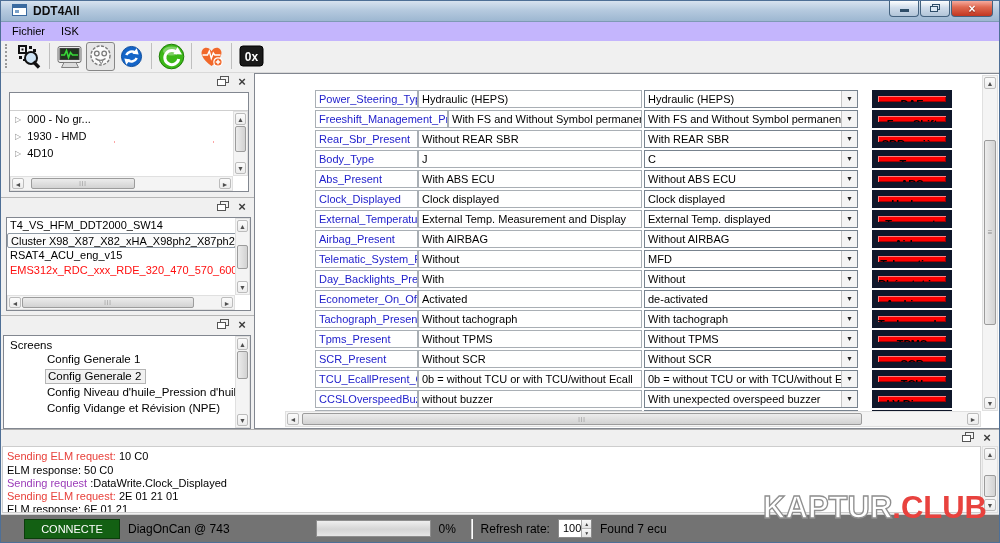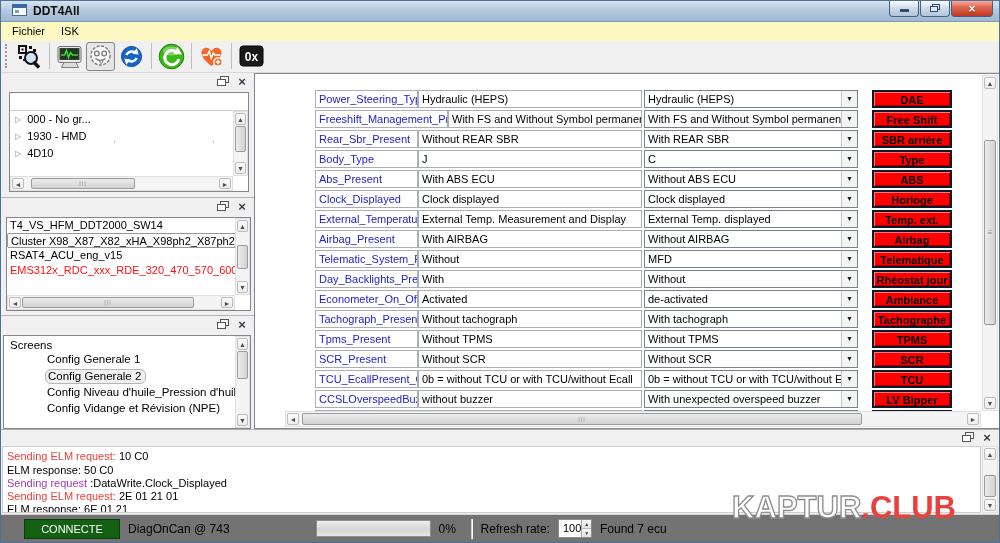--- a/index.html
+++ b/index.html
@@ -14,21 +14,21 @@
               border-bottom:1px solid #7e9ab5; display:flex; align-items:center; padding:0 0 0 11px; }
   .title-text { font-size:12px; font-weight:bold; color:#0d0d0d; margin-left:6px; flex:1; }
   .winbtns { display:flex; gap:1px; align-self:flex-start; margin-right:6px; }
   .winbtn { width:30px; height:16px; border:1px solid #44627f; border-top:none; border-radius:0 0 4px 4px;
             background:linear-gradient(180deg,#fdfeff,#cfdceb 45%,#b2c5d8); display:flex; align-items:center; justify-content:center; }
   .winbtn.close { width:42px; background:linear-gradient(180deg,#f7ab9e,#e06a52 40%,#c13620); }
   .glyph-min { width:9px; height:3px; background:#2e4d68; margin-top:4px; }
   .glyph-x { color:#fff; font-size:12px; font-weight:bold; line-height:12px; text-shadow:0 1px 1px #802010; }
 
   
-  .menubar { height:19px; background:#fef9c3; display:flex; align-items:center; padding-left:3px; }
+  .menubar { height:19px; background:#c4b5fd; display:flex; align-items:center; padding-left:3px; }
   .menu-item { font-size:11px; padding:2px 8px; color:#000; }
   .toolbar { height:32px; background:#f0f0f0; border-bottom:1px solid #d9d9d9; display:flex; align-items:center; padding-left:2px; }
   .tb-handle { width:4px; height:24px; border-left:2px dotted #9a9a9a; margin:0 5px 0 2px; }
   .tb-icon { width:29px; height:29px; display:flex; align-items:center; justify-content:center; margin:0 1px; }
   .tb-icon.pressed { border:1px solid #878787; border-radius:3px; background:#e6e6e6; }
   .tb-sep { width:1px; height:26px; background:#bfbfbf; margin:0 4px; }
 
   
   .content { height:358px; display:flex; }
   .leftcol { width:253px; display:flex; flex-direction:column; background:#f0f0f0; }
@@ -46,37 +46,37 @@
 
   .veh-list { position:absolute; left:5px; top:19px; width:245px; bottom:4px; background:#fff; border:1px solid #828790; }
   .vitem { height:15px; font-size:11px; line-height:15px; padding-left:3px; white-space:nowrap; overflow:hidden; color:#000; }
   .vitem.selected { border:1px solid #8f9aa5; border-radius:2px; background:#fbfbfb; }
   .vitem.alert { color:#ff1010; }
 
   .scr-tree { position:absolute; left:2px; top:19px; right:3px; bottom:0; background:#fff; border:1px solid #828790; overflow:hidden; }
   .scr-root { font-size:11.5px; padding:3px 0 2px 6px; }
   .sitem { font-size:11.5px; height:16.5px; padding-left:41px; white-space:nowrap; }
   .sitem > span { display:inline-block; padding:0 4px 1px 2px; }
-  .sitem.selected > span { background:#f1f1f1; border:1px solid #b5b5b5; border-radius:6px; }
+  .sitem.selected > span { background:#f1f1f1; border:1px solid #b5b5b5; border-radius:0; }
 
   
   .mainpanel { flex:1; position:relative; background:#fff; border:1px solid #828790; border-right:none; }
   .prows { position:absolute; left:0; top:0; right:18px; bottom:17px; overflow:hidden; padding:16px 0 0 60px; }
   .prow { display:flex; height:18px; margin-bottom:2px; }
   .pcell { border:1px solid #a9afb5; background:#fff; font-size:11px; line-height:16px; padding:0 3px;
            white-space:nowrap; overflow:hidden; }
   .plabel { width:103px; color:var(--param-link-blue,#2222cc); }
   .pvalue { width:224px; color:#000; }
   .prow:nth-child(2) .plabel { width:133px; }
   .prow:nth-child(2) .pvalue { width:194px; }
   .pcombo { width:214px; margin-left:2px; border:1px solid #77828e; background:#fff; display:flex; overflow:hidden; }
   .combo-text { flex:1; font-size:11px; line-height:16px; padding:0 3px; white-space:nowrap; overflow:hidden; }
   .combo-arrow { width:16px; border-left:1px solid #c6c6c6; background:#f4f4f4; color:#222; font-size:7px;
                  display:flex; align-items:center; justify-content:center; }
-  .pbtn { width:80px; margin-left:14px; background:var(--param-button-red,#ff0000); border:2px solid #0f172a;
+  .pbtn { width:80px; margin-left:14px; background:var(--param-button-red,#ff0000); border:6px solid #0f172a;
           box-shadow:inset 1px 1px 0 #ff7a7a, inset -1px -1px 0 #a50000;
           color:#000; font-weight:bold; font-size:11px; line-height:16px; text-align:center; white-space:nowrap; overflow:hidden; }
 
   
   .sbar { position:absolute; background:#f4f4f4; border:1px solid #e0e0e0; }
   .sbar .ar { position:absolute; background:linear-gradient(180deg,#fbfbfb,#ececec); border:1px solid #bcbcbc;
               border-radius:2px; color:#4f4f4f; font-size:7px; text-align:center; line-height:11px; }
   .thumb { position:absolute; background:linear-gradient(90deg,#ececec,#d2d2d2); border:1px solid #9c9c9c; border-radius:2px;
            display:flex; align-items:center; justify-content:center; color:#8c8c8c; font-size:8px; }
   .thumb.h { background:linear-gradient(180deg,#ececec,#d2d2d2); letter-spacing:1px; font-size:6px; }
@@ -101,21 +101,21 @@
   .pct { width:24px; }
   .sep { width:2px; height:20px; border-left:1px solid #cfcfcf; border-right:1px solid #ffffff; }
   .spin { width:34px; height:19px; background:#fff; border:1px solid #8a8a8a; display:flex; }
   .spin-val { flex:1; font-size:11px; padding:2px 0 0 4px; }
   .spin-btns { width:15px; display:flex; flex-direction:column; border-left:1px solid #a8a8a8; }
   .spin-btn { flex:1; background:linear-gradient(#f8f8f8,#e2e2e2); border-bottom:1px solid #b8b8b8;
               font-size:5px; color:#3f3f3f; text-align:center; line-height:8px; }
   .spin-btn:last-child { border-bottom:none; }
 
   
-  .watermark { position:absolute; right:43px; bottom:16px; font-size:31px; font-weight:bold; z-index:6; pointer-events:none; }
+  .watermark { position:absolute; right:12px; bottom:16px; font-size:31px; font-weight:bold; z-index:6; pointer-events:none; }
   .wm-brand { color:#fff; -webkit-text-stroke:1.3px #8f8f8f; text-shadow:0 0 1px #aaa; }
   .wm-suffix { color:#e8423e; }
 </style>
 </head>
 <body>
 
 <div class="window">
 
   <div class="titlebar">
     <span>

